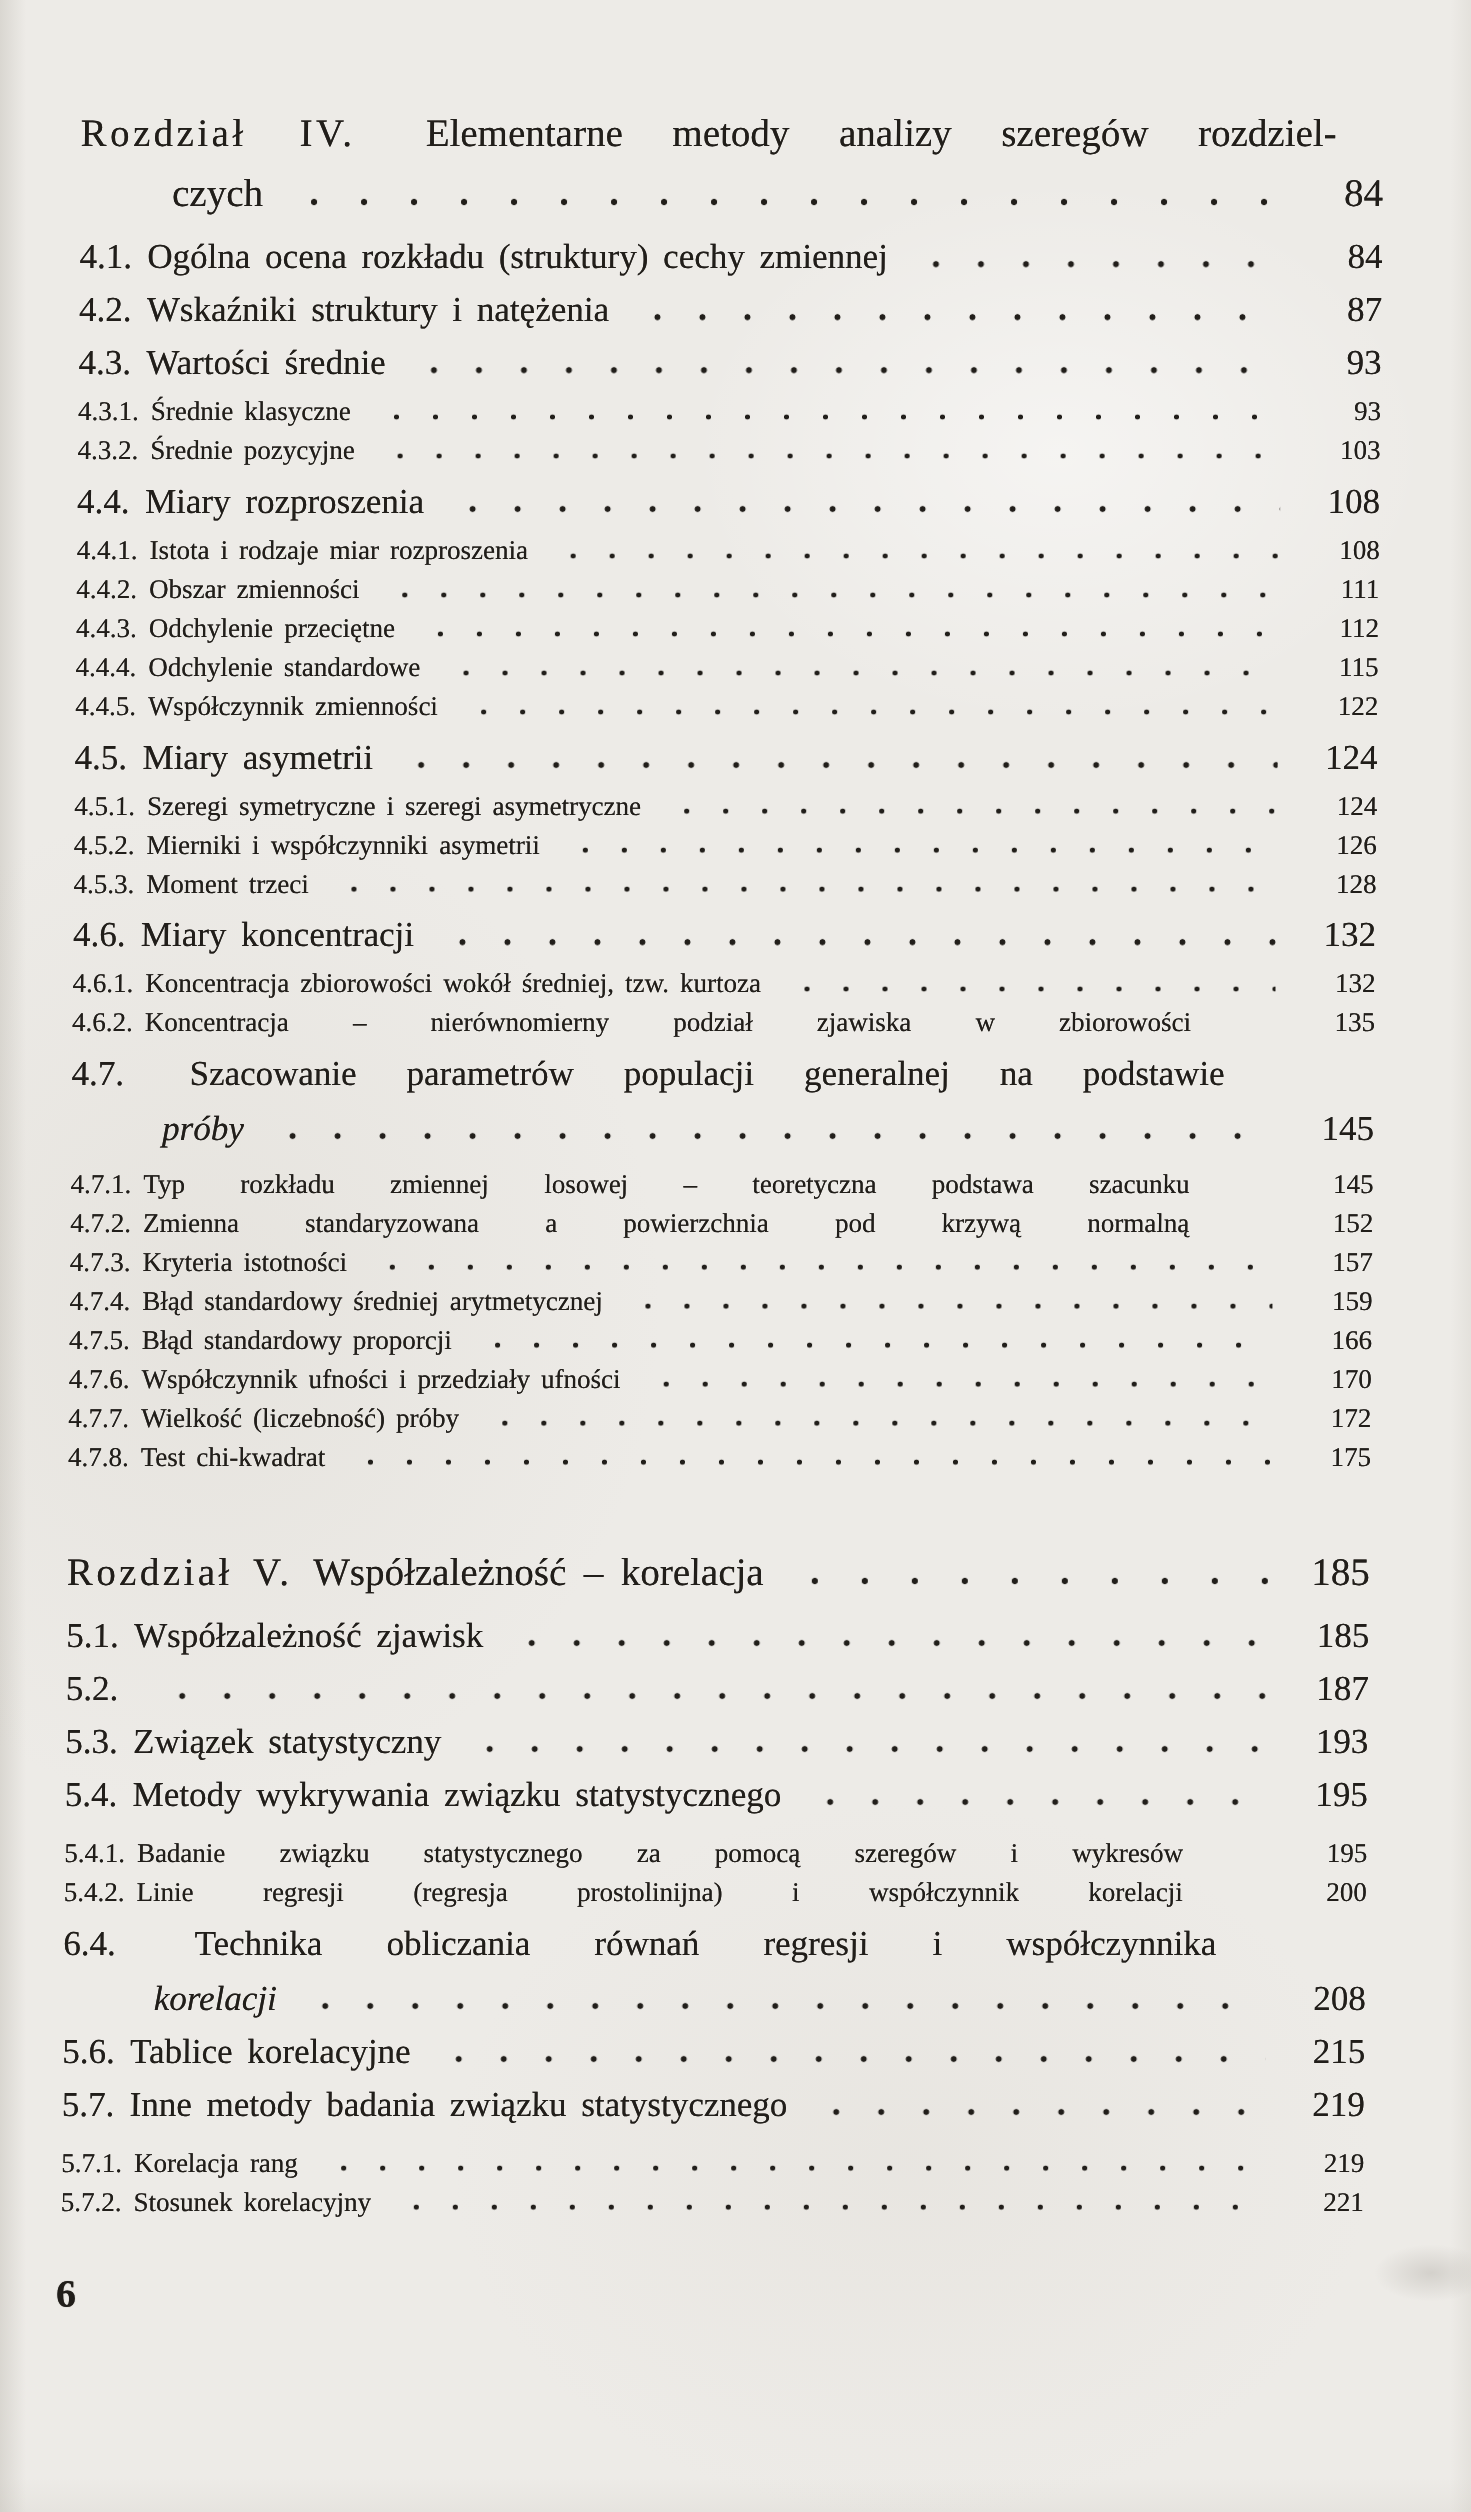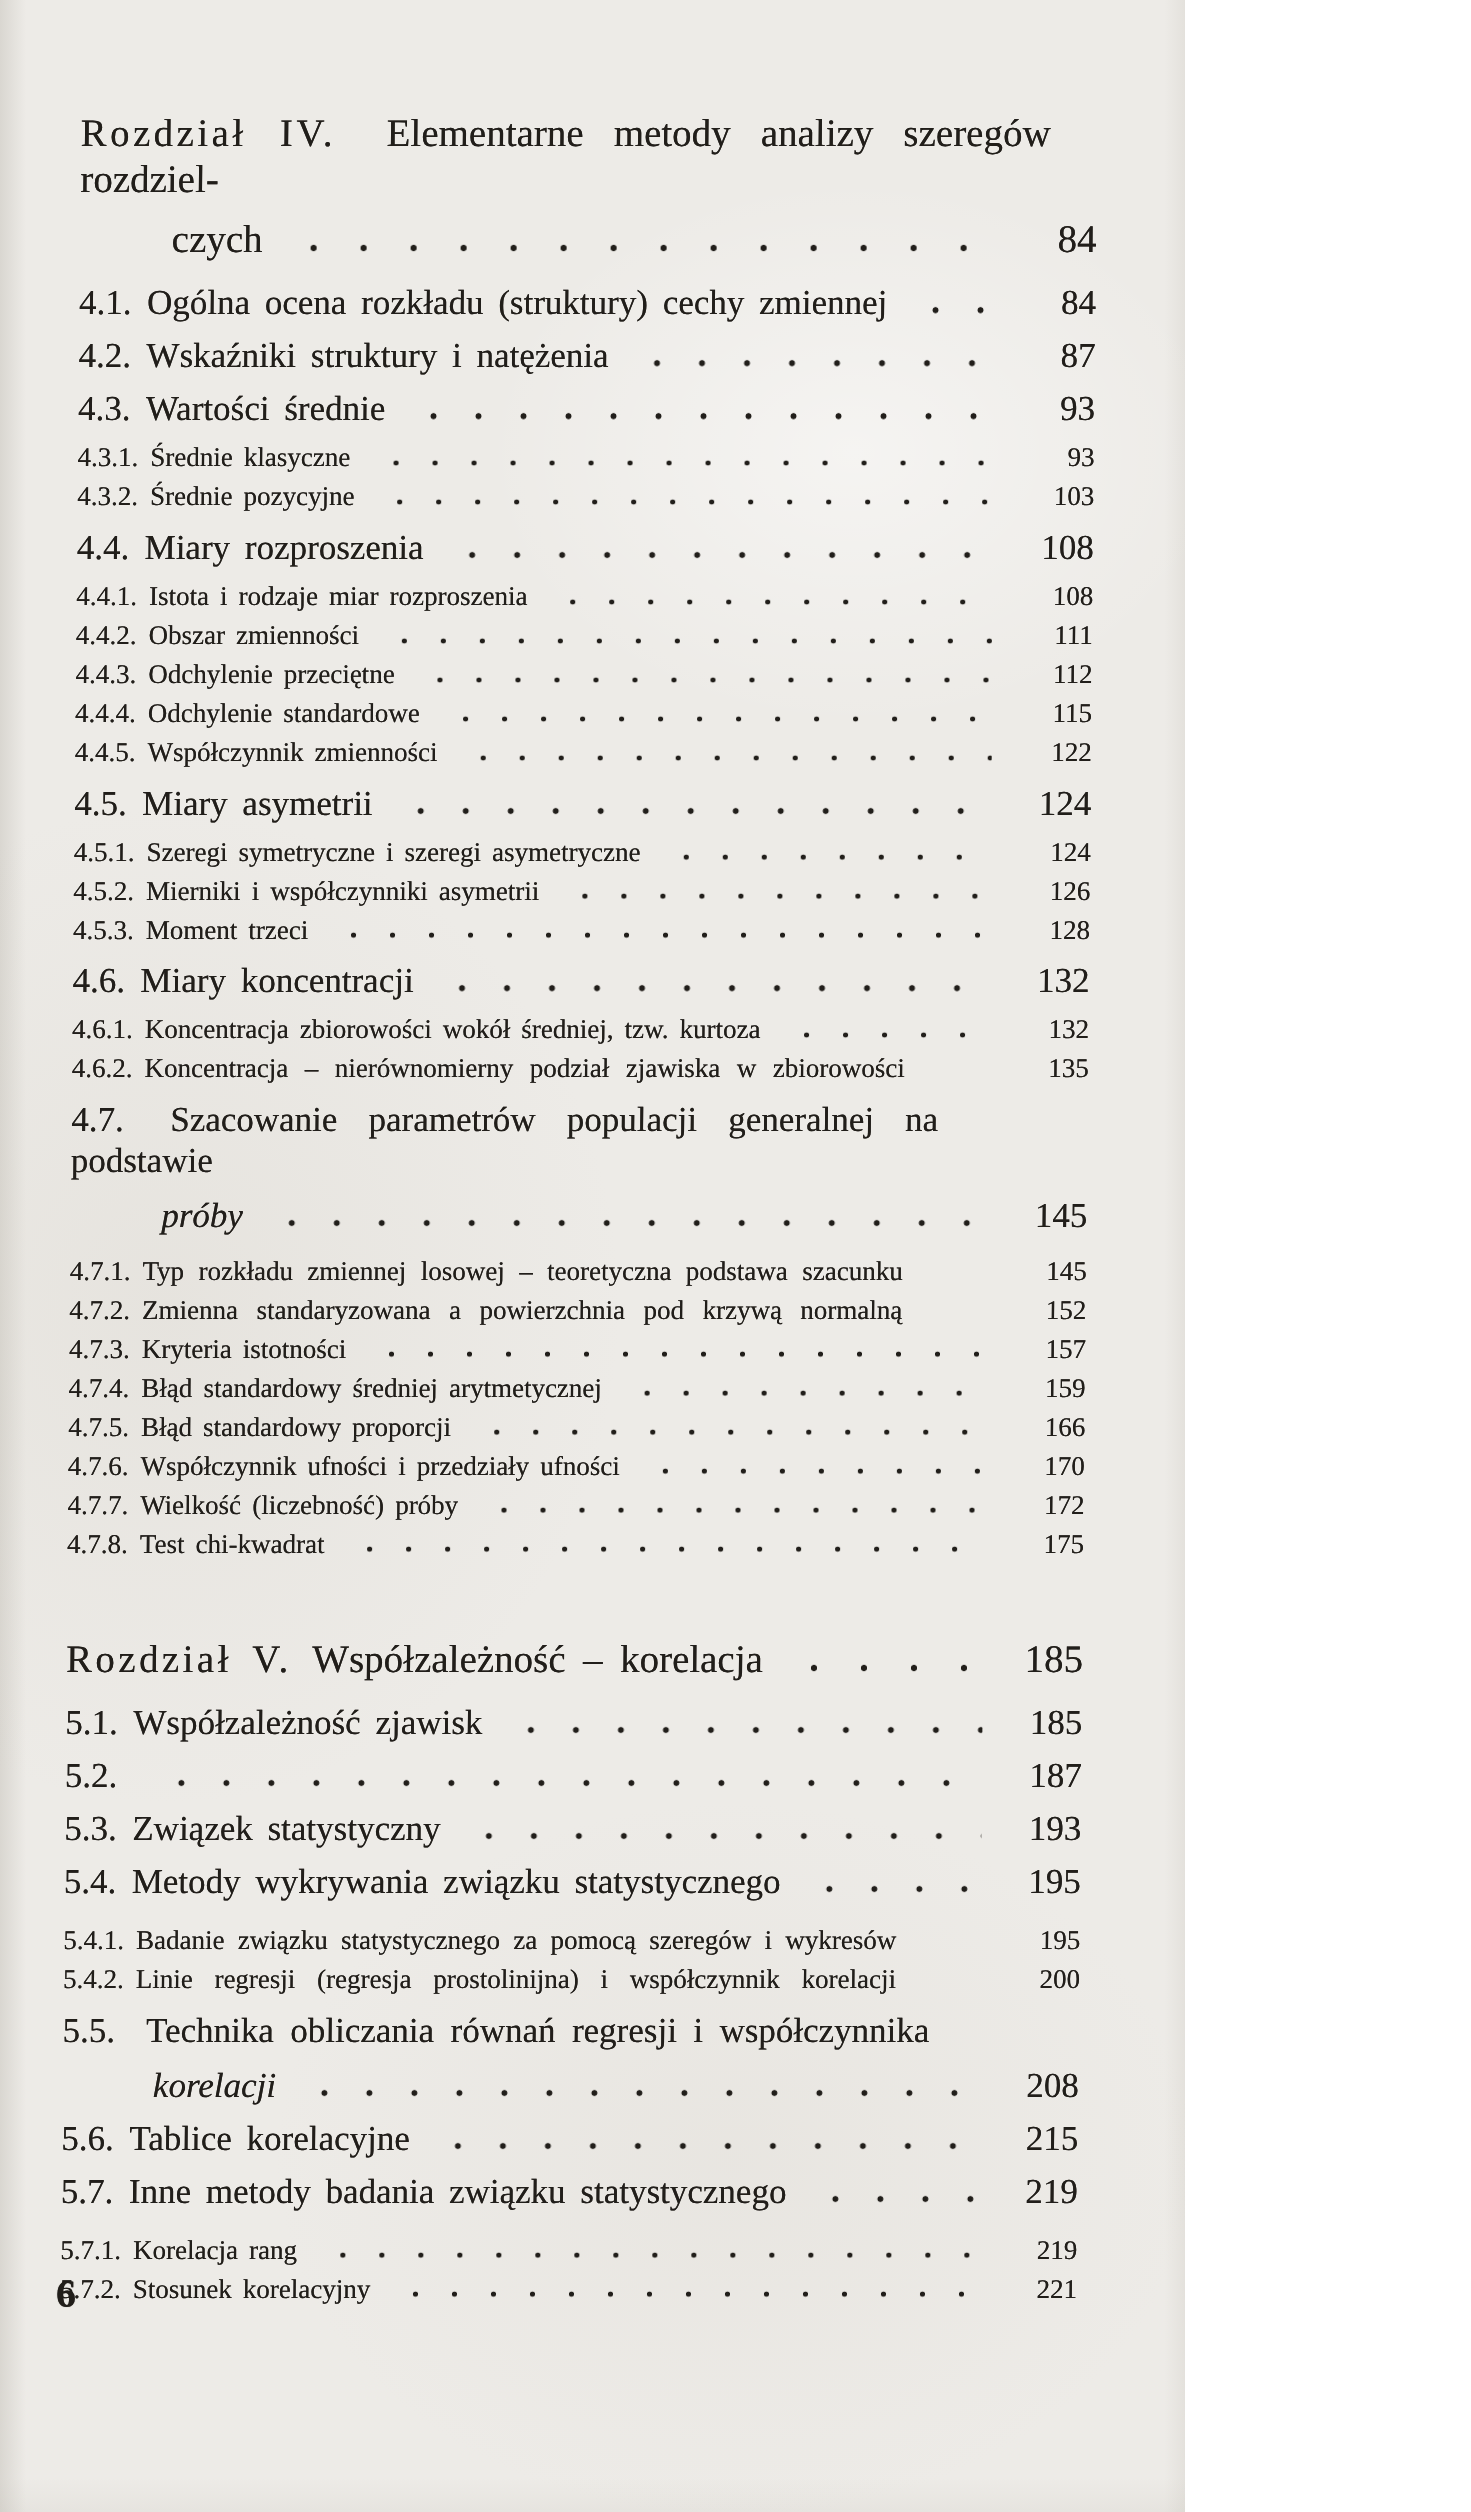--- a/index.html
+++ b/index.html
@@ -1,20 +1,20 @@
 <!DOCTYPE html>
 <html style="font-size:13.7px"><head>
 <meta charset="utf-8">
 <title>Spis treści</title>
 <style>
   html,body{margin:0;padding:0;}
   :root{ --ink:#211e1a; }
   .page{
     position:relative;
-    width:1185px;height:2512px;
+    width:1471px;height:2512px;
     overflow:hidden;
     color:var(--ink);
     font-family:"Liberation Serif","DejaVu Serif",serif;
     background-color:#edebe7;
     background-image:
       radial-gradient(ellipse 81px 41px at 1431px 2273px, rgba(110,104,94,0.20), rgba(110,104,94,0) 70%),
       radial-gradient(ellipse 599px 445px at 72% 18%, rgba(255,255,255,0.45), rgba(255,255,255,0) 62%),
       radial-gradient(ellipse 702px 770px at 14% 52%, rgba(205,200,190,0.22), rgba(205,200,190,0) 65%),
       radial-gradient(ellipse 770px 599px at 62% 86%, rgba(210,205,196,0.18), rgba(210,205,196,0) 60%),
       linear-gradient(90deg, rgba(172,167,157,0.30), rgba(172,167,157,0) 26px),
@@ -353,21 +353,21 @@
         </div>
       </div>
       <div class="entry l2">
         <div class="row">
           <span class="num">5.4.2.</span>
           <span class="label fill">Linie regresji (regresja prostolinijna) i współczynnik korelacji</span>
           <span class="pg">200</span>
         </div>
       </div>
       <div class="entry l1 two-line">
-        <div class="line1"><span class="num">5.5.</span> <span class="label">Technika obliczania równań regresji i współczynnika</span></div>
+        <div class="line1"><span class="num">6.4.</span> <span class="label">Technika obliczania równań regresji i współczynnika</span></div>
         <div class="line2">
           <span class="cont">korelacji</span>
           <span class="leader"></span>
           <span class="pg">208</span>
         </div>
       </div>
       <div class="entry l1">
         <div class="row">
           <span class="num">5.6.</span>
           <span class="label">Tablice korelacyjne</span>

